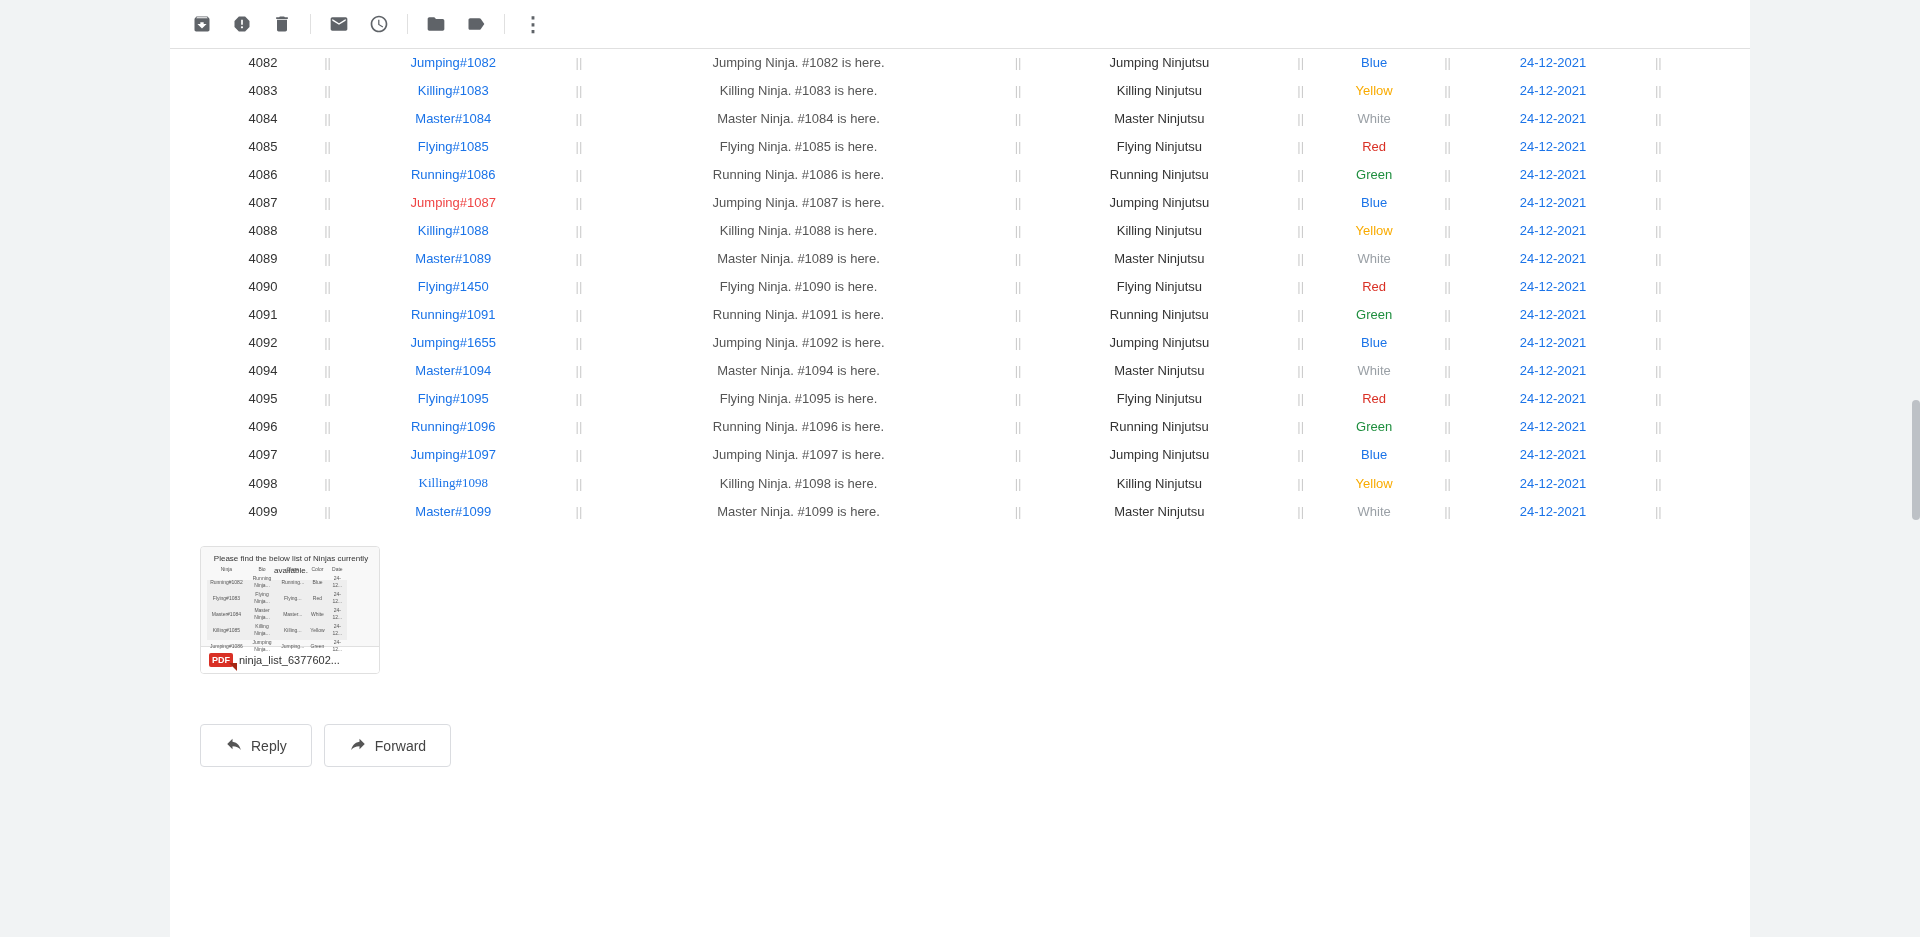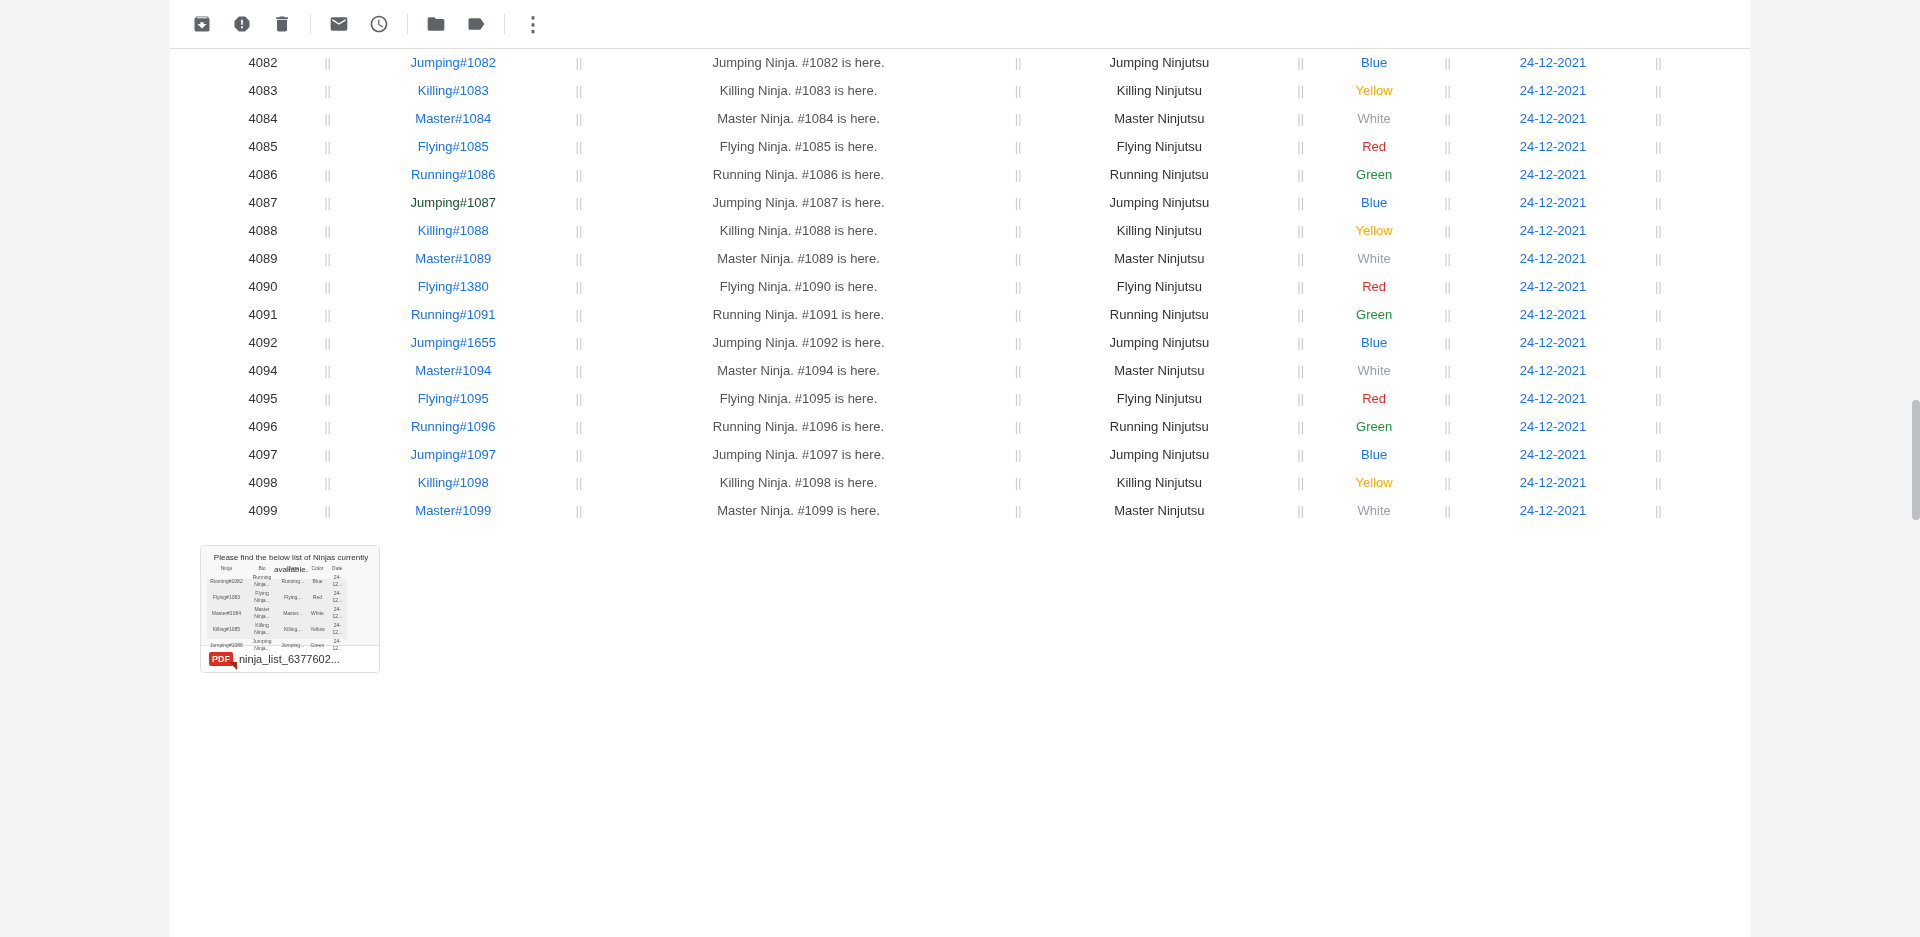--- a/index.html
+++ b/index.html
@@ -288,21 +288,21 @@
     <td style="color:#1e8e3e;">Green</td>
     <td style="color:#ccc; padding:0 2px;">||</td>
     <td class="col-date" style="color:#1a73e8;">24-12-2021</td>
     <td style="color:#ccc; padding:0 2px;">||</td>
     <td style="width:60px;"></td>
   </tr>
           <tr>
     <td style="width:20px;"></td>
     <td class="col-id">4087</td>
     <td style="color:#ccc; padding:0 2px;">||</td>
-    <td class="col-name" style="color:#14532d;">Jumping#1087</td>
+    <td class="col-name" style="color:#ef4444;">Jumping#1087</td>
     <td style="color:#ccc; padding:0 2px;">||</td>
     <td class="col-desc">Jumping Ninja. #1087 is here.</td>
     <td style="color:#ccc; padding:0 2px;">||</td>
     <td class="col-class">Jumping Ninjutsu</td>
     <td style="color:#ccc; padding:0 2px;">||</td>
     <td style="color:#1a73e8;">Blue</td>
     <td style="color:#ccc; padding:0 2px;">||</td>
     <td class="col-date" style="color:#1a73e8;">24-12-2021</td>
     <td style="color:#ccc; padding:0 2px;">||</td>
     <td style="width:60px;"></td>
@@ -336,21 +336,21 @@
     <td style="color:#9aa0a6;">White</td>
     <td style="color:#ccc; padding:0 2px;">||</td>
     <td class="col-date" style="color:#1a73e8;">24-12-2021</td>
     <td style="color:#ccc; padding:0 2px;">||</td>
     <td style="width:60px;"></td>
   </tr>
           <tr>
     <td style="width:20px;"></td>
     <td class="col-id">4090</td>
     <td style="color:#ccc; padding:0 2px;">||</td>
-    <td class="col-name" style="color:#1a73e8;">Flying#1380</td>
+    <td class="col-name" style="color:#1a73e8;">Flying#1450</td>
     <td style="color:#ccc; padding:0 2px;">||</td>
     <td class="col-desc">Flying Ninja. #1090 is here.</td>
     <td style="color:#ccc; padding:0 2px;">||</td>
     <td class="col-class">Flying Ninjutsu</td>
     <td style="color:#ccc; padding:0 2px;">||</td>
     <td style="color:#d93025;">Red</td>
     <td style="color:#ccc; padding:0 2px;">||</td>
     <td class="col-date" style="color:#1a73e8;">24-12-2021</td>
     <td style="color:#ccc; padding:0 2px;">||</td>
     <td style="width:60px;"></td>
@@ -448,21 +448,21 @@
     <td style="color:#1a73e8;">Blue</td>
     <td style="color:#ccc; padding:0 2px;">||</td>
     <td class="col-date" style="color:#1a73e8;">24-12-2021</td>
     <td style="color:#ccc; padding:0 2px;">||</td>
     <td style="width:60px;"></td>
   </tr>
           <tr>
     <td style="width:20px;"></td>
     <td class="col-id">4098</td>
     <td style="color:#ccc; padding:0 2px;">||</td>
-    <td class="col-name" style="color:#1a73e8;">Killing#1098</td>
+    <td class="col-name" style="color:#1a73e8;font-family:Liberation Serif, serif;">Killing#1098</td>
     <td style="color:#ccc; padding:0 2px;">||</td>
     <td class="col-desc">Killing Ninja. #1098 is here.</td>
     <td style="color:#ccc; padding:0 2px;">||</td>
     <td class="col-class">Killing Ninjutsu</td>
     <td style="color:#ccc; padding:0 2px;">||</td>
     <td style="color:#f9ab00;">Yellow</td>
     <td style="color:#ccc; padding:0 2px;">||</td>
     <td class="col-date" style="color:#1a73e8;">24-12-2021</td>
     <td style="color:#ccc; padding:0 2px;">||</td>
     <td style="width:60px;"></td>
@@ -541,18 +541,36 @@
             </div>
           </div>
         </div>
         <div class="attachment-footer">
           <div class="pdf-icon">PDF</div>
           <span class="attachment-filename">ninja_list_6377602...</span>
         </div>
       </div>
     </div>
 
+    <div class="action-buttons">
+      <button class="action-btn">
+        <span>
+          <svg width="18" height="18" viewBox="0 0 24 24" fill="#555">
+              <path d="M10 9V5l-7 7 7 7v-4.1c5 0 8.5 1.6 11 5.1-1-5-4-10-11-11z"></path>
+            </svg>
+        </span>
+        <span>Reply</span>
+      </button>
+      <button class="action-btn">
+        <span>
+          <svg width="18" height="18" viewBox="0 0 24 24" fill="#555">
+              <path d="M14 9V5l7 7-7 7v-4.1c-5 0-8.5 1.6-11 5.1 1-5 4-10 11-11z"></path>
+            </svg>
+        </span>
+        <span>Forward</span>
+      </button>
+    </div>
   </div>
 </div>
 
 <div class="scrollbar">
   <div class="scrollbar-thumb"></div>
 </div>
 
 </body></html>

